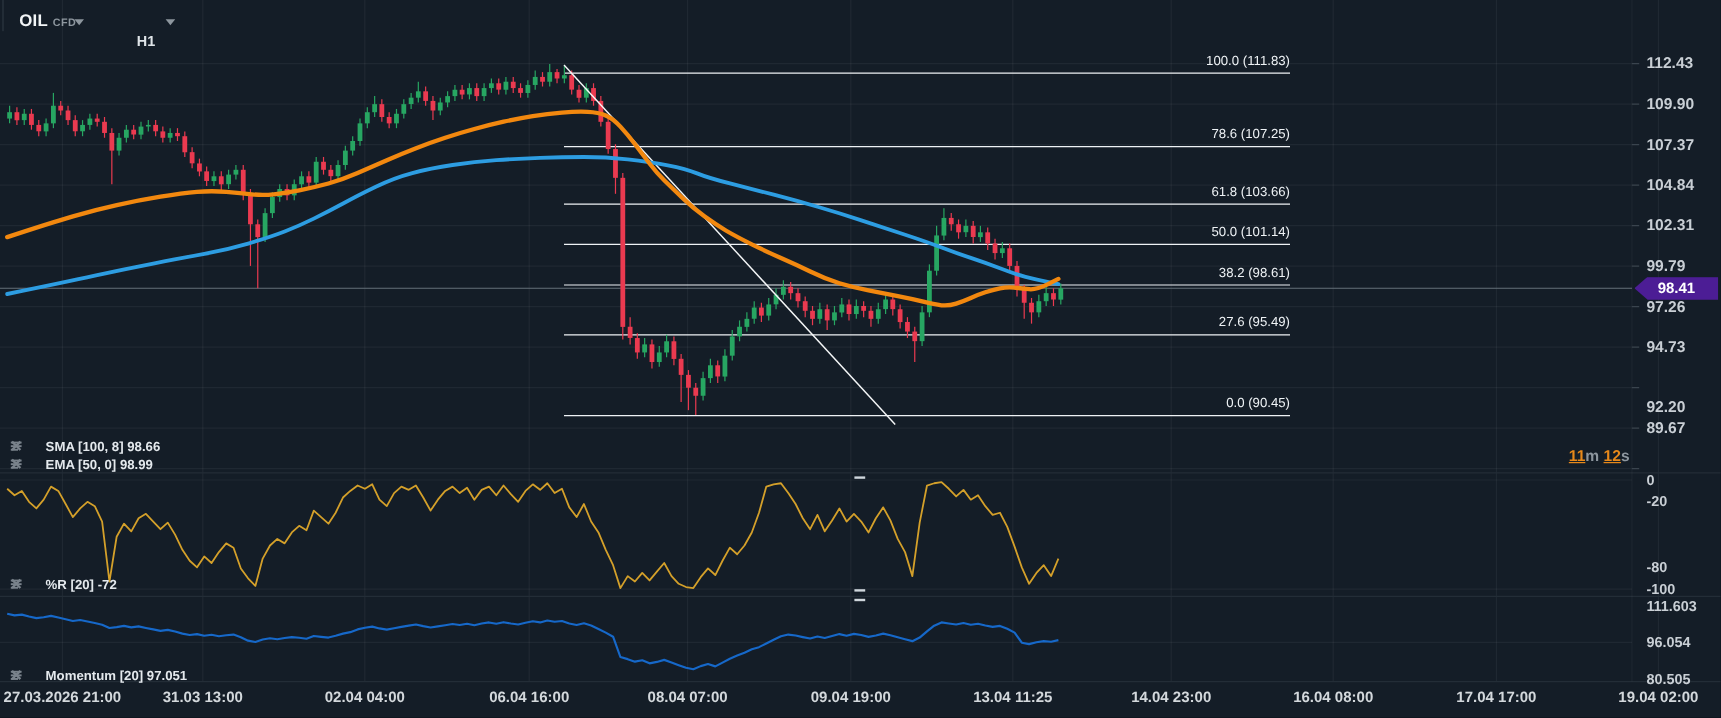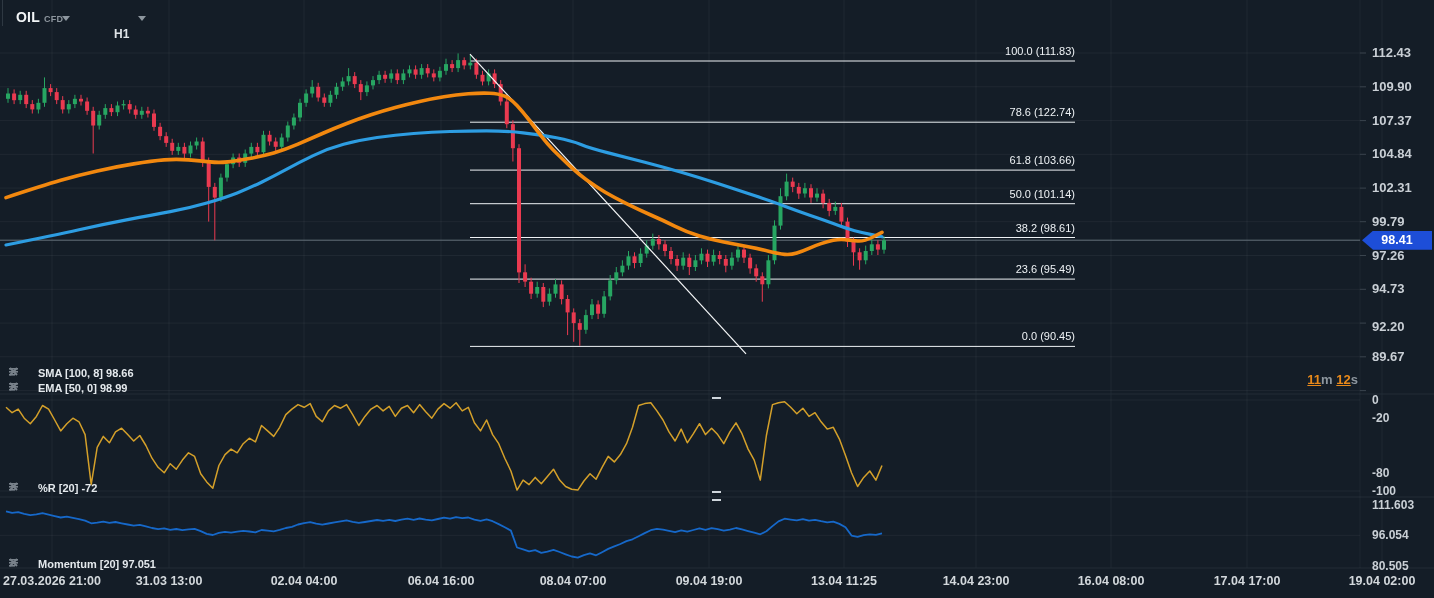--- a/index.html
+++ b/index.html
@@ -17,21 +17,21 @@
   .edge-line{left:2px;top:0;width:1px;height:26px;background:#2e3842;}
   
   .ind-row{display:flex;align-items:center;gap:4px;height:14px;}
   .ind-row .txt{font-size:11px;font-weight:700;color:#e4e9ed;white-space:nowrap;}
   .icon-btn{display:inline-flex;align-items:center;justify-content:center;width:11px;height:11px;cursor:pointer;}
   
   .fib-label{position:absolute;font-size:11px;color:#eef2f5;white-space:nowrap;}
   
   .ax-label{position:absolute;font-size:13px;font-weight:700;color:#c9cfd5;white-space:nowrap;}
   .small-ax{font-size:12px;}
-  .price-tag{position:absolute;left:1362px;width:70px;height:19px;background:#1d4ed8;color:#ffffff;
+  .price-tag{position:absolute;left:1362px;width:70px;height:19px;background:#4c1d95;color:#ffffff;
              font-size:12.5px;font-weight:700;text-align:center;line-height:19px;
              clip-path:polygon(0 50%,11px 0,100% 0,100% 100%,11px 100%);}
   .timer{position:absolute;top:372px;right:76px;font-size:13px;font-weight:700;white-space:nowrap;color:#8d969e;}
   .timer .num{color:#e8891a;text-decoration:underline;}
   .time-label{position:absolute;top:574px;transform:translateX(-50%);font-size:12.5px;font-weight:700;
               color:#d3d8dc;white-space:nowrap;}
   svg{position:absolute;left:0;top:0;}
 </style>
 </head>
 <body>
@@ -458,37 +458,37 @@
           <path d="M2 2 L9 9 M9 2 L2 9" stroke="#79828b" stroke-width="2"></path>
         </svg>
     </span>
     <span class="txt">Momentum [20] 97.051</span>
   </div>
 
   <div class="timer"><span class="num">11</span><span>m</span> <span class="num">12</span><span>s</span></div>
 
   <div id="fib-labels">
       <div class="fib-label" style="right: 359px; top: 45px;">100.0 (111.83)</div>
-      <div class="fib-label" style="right: 359px; top: 106.2px;">78.6 (122.74)</div>
+      <div class="fib-label" style="right: 359px; top: 106.2px;">78.6 (107.25)</div>
       <div class="fib-label" style="right: 359px; top: 154.1px;">61.8 (103.66)</div>
       <div class="fib-label" style="right: 359px; top: 187.7px;">50.0 (101.14)</div>
       <div class="fib-label" style="right: 359px; top: 221.5px;">38.2 (98.61)</div>
-      <div class="fib-label" style="right: 359px; top: 263.1px;">23.6 (95.49)</div>
+      <div class="fib-label" style="right: 359px; top: 263.1px;">27.6 (95.49)</div>
       <div class="fib-label" style="right: 359px; top: 330.4px;">0.0 (90.45)</div>
     </div>
   <div id="price-axis">
       <div class="ax-label" style="left: 1372px; top: 45px;">112.43</div>
       <div class="ax-label" style="left: 1372px; top: 78.7755px;">109.90</div>
       <div class="ax-label" style="left: 1372px; top: 112.551px;">107.37</div>
       <div class="ax-label" style="left: 1372px; top: 146.327px;">104.84</div>
       <div class="ax-label" style="left: 1372px; top: 180.102px;">102.31</div>
       <div class="ax-label" style="left: 1372px; top: 213.744px;">99.79</div>
       <div class="ax-label" style="left: 1372px; top: 247.519px;">97.26</div>
       <div class="ax-label" style="left: 1372px; top: 281.295px;">94.73</div>
-      <div class="ax-label" style="left: 1372px; top: 319px;">92.20</div>
+      <div class="ax-label" style="left: 1372px; top: 331px;">92.20</div>
       <div class="ax-label" style="left: 1372px; top: 348.846px;">89.67</div>
       <div class="ax-label" style="left: 1452px; top: 382.622px; text-align: center;">87.14</div>
     </div>
   <div id="osc-axis">
       <div class="ax-label small-ax" style="left: 1372px; top: 393px;">0</div>
       <div class="ax-label small-ax" style="left: 1372px; top: 411.2px;">-20</div>
       <div class="ax-label small-ax" style="left: 1372px; top: 465.8px;">-80</div>
       <div class="ax-label small-ax" style="left: 1372px; top: 484px;">-100</div>
       <div class="ax-label small-ax" style="left: 1372px; top: 498px;">111.603</div>
       <div class="ax-label small-ax" style="left: 1372px; top: 528.321px;">96.054</div>

